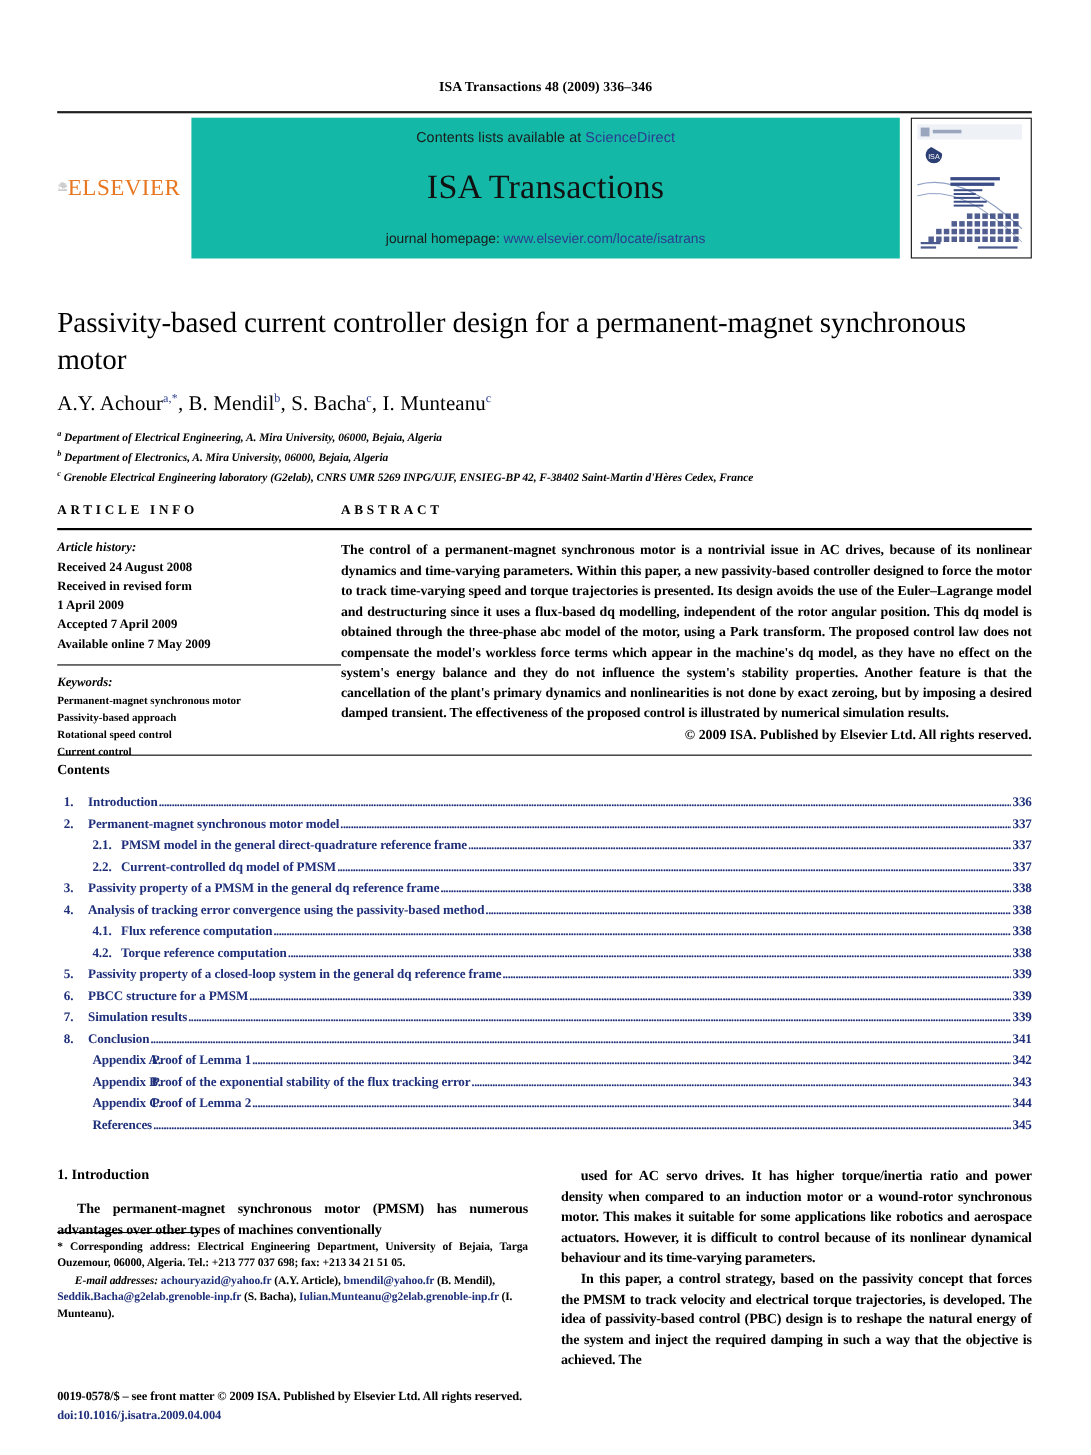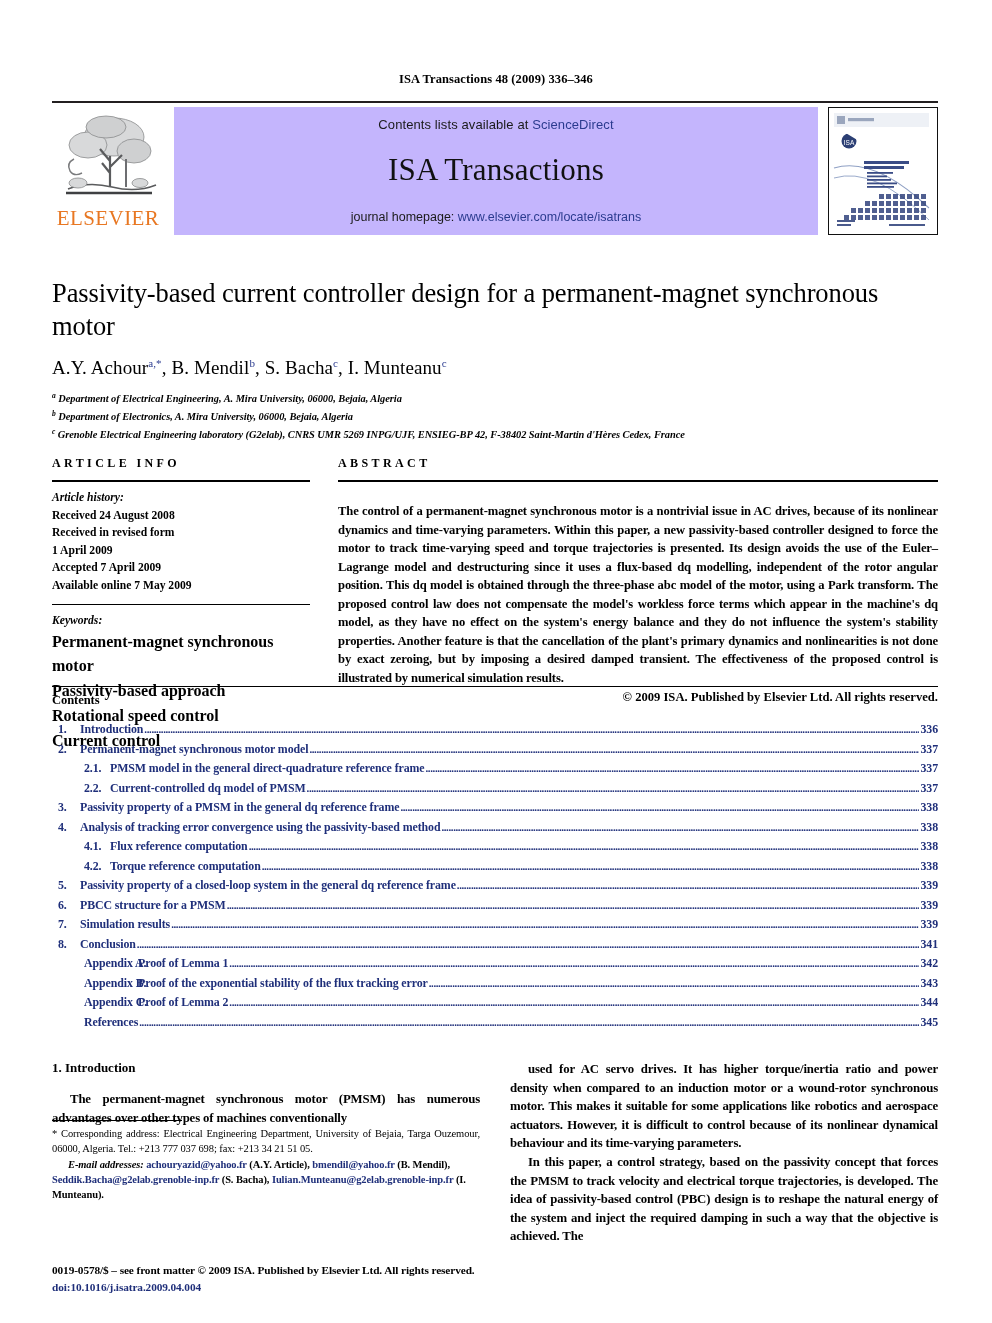--- a/index.html
+++ b/index.html
@@ -49,37 +49,36 @@
   .banner-body {
     display: flex;
     align-items: stretch;
     height: 128px;
     margin-top: 4px;
   }
   .elsevier-logo {
     width: 112px;
     flex: 0 0 112px;
     display: flex;
-    flex-direction: column;
     align-items: center;
-    justify-content: center;
+    justify-content: space-between;
     padding-bottom: 2px;
   }
   .tree-svg { display:block; }
   .elsevier-word {
     font-family: "Liberation Serif", serif;
     font-size: 21px;
     letter-spacing: .4px;
     color: #E87722;
     line-height: 1;
     margin-top: 1px;
   }
   .banner-center {
     flex: 1 1 auto;
-    background: #c4b5fd;
+    background: #14b8a6;
     margin-left: 10px;
     margin-right: 10px;
     display: flex;
     flex-direction: column;
     align-items: center;
     justify-content: center;
     padding: 6px 0 8px;
   }
   .contents-avail {
     font-family: "Liberation Sans", sans-serif;
@@ -159,21 +158,21 @@
 
   
   .info-abstract {
     position: absolute;
     left: 52px;
     top: 456px;
     width: 886px;
     display: flex;
   }
   .col-info { width: 258px; flex: 0 0 258px; }
-  .col-abs  { flex: 1 1 auto; margin-left: 28px; }
+  .col-abs  { flex: 1 1 auto; }
 
   .sec-head {
     font-family: "Liberation Serif", serif;
     font-size: 12px;
     font-weight: bold;
     letter-spacing: 3.4px;
     padding-bottom: 9px;
   }
   .rule-thick { border-top: 2px solid #000; }
   .rule-thin  { border-top: 1px solid #000; }
@@ -191,27 +190,27 @@
     line-height: 1.52;
   }
   .kw-block { padding: 7px 0 0; }
   .kw-label {
     font-style: italic;
     font-weight: bold;
     font-size: 11.6px;
     line-height: 1.55;
   }
   .kw-item {
-    font-size: 16px;
+    font-size: 10px;
     font-weight: bold;
     line-height: 1.55;
   }
 
   .abs-body {
-    padding-top: 20px;
+    padding-top: 9px;
     font-size: 12.6px;
     font-weight: bold;
     line-height: 1.47;
     text-align: justify;
     letter-spacing: -.12px;
   }
   .abs-copy {
     margin-top: 3px;
     text-align: right;
     font-size: 12.6px;
@@ -295,21 +294,21 @@
     top: 1120px;
     width: 428px;
   }
   .fn-rule {
     border-top: 1px solid #000;
     width: 130px;
     margin-bottom: 5px;
   }
   .fn-text {
     font-size: 10.5px;
-    font-weight: normal;
+    font-weight: bold;
     line-height: 1.46;
     text-align: justify;
     letter-spacing: -.1px;
   }
   .fn-emails {
     font-size: 10.5px;
     font-weight: bold;
     line-height: 1.46;
     text-indent: 16px;
     letter-spacing: -.1px;

